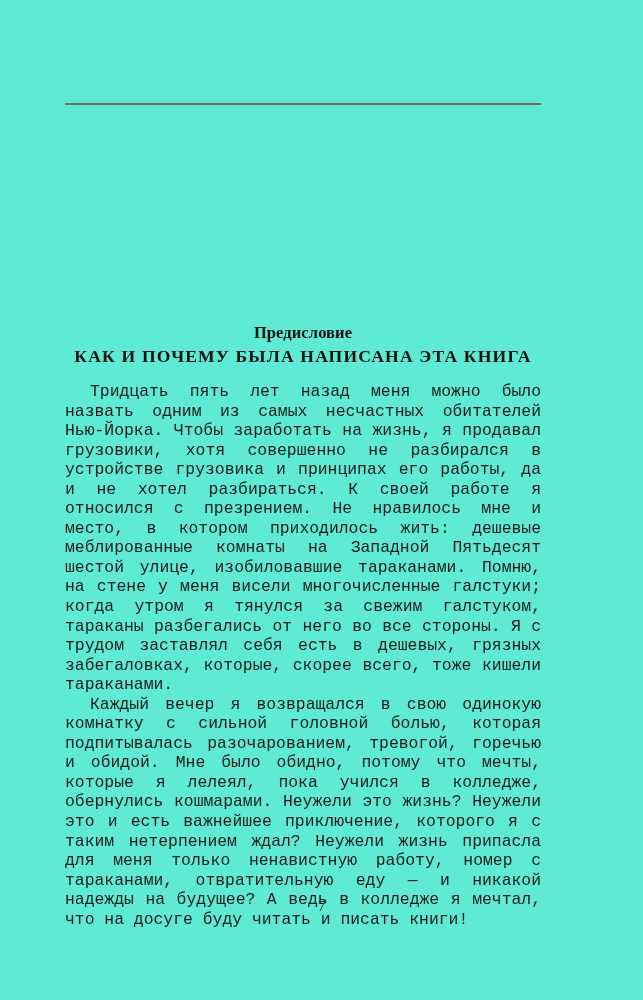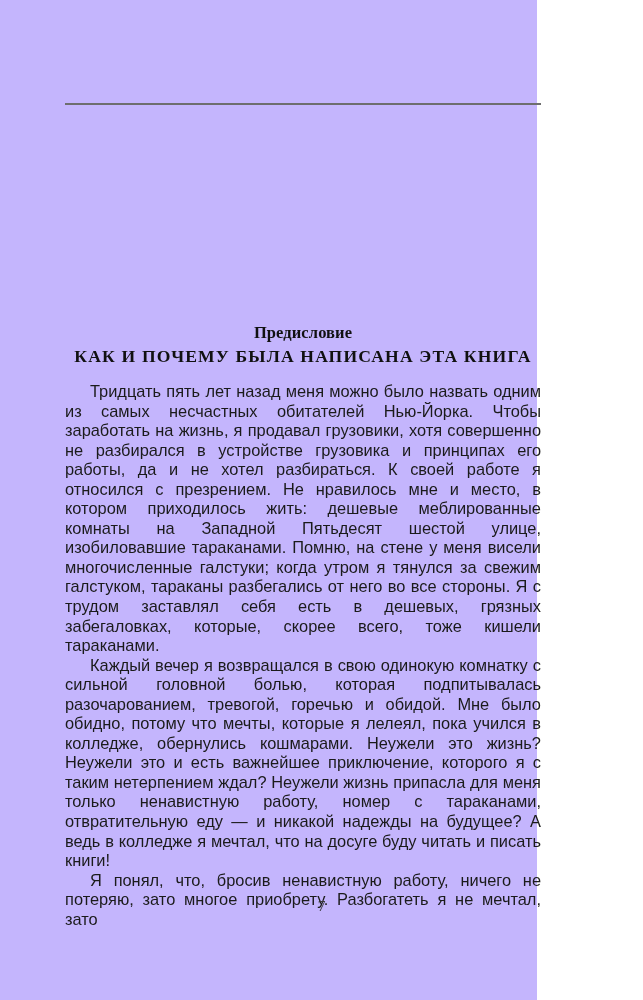--- a/index.html
+++ b/index.html
@@ -13,23 +13,23 @@
     width: 643px;
     height: 1000px;
     overflow: hidden;
     font-family: "Liberation Serif", "DejaVu Serif", serif;
     color: #1a1a1a;
     -webkit-font-smoothing: antialiased;
   }
 
   .page {
     position: relative;
-    width: 537px;
+    width: 643px;
     height: 1000px;
-    background: #c4b5fd;
+    background: #5eead4;
     box-sizing: border-box;
   }
 
   
   .header-rule-wrap {
     position: absolute;
     left: 0;
     top: 98px;
     width: 643px;
     height: 12px;
@@ -79,21 +79,21 @@
     white-space: nowrap;
   }
 
   
   .body-copy {
     margin-top: 11px;
   }
 
   .body-paragraph {
     margin: 0;
-    font-family: Liberation Sans, sans-serif;
+    font-family: Liberation Mono, monospace;
     font-size: 16.4px;
     line-height: 19.55px;
     text-align: justify;
     text-justify: inter-word;
     text-indent: 25px;
     color: #1b1b1b;
     hyphens: manual;
   }
 
   
@@ -121,20 +121,19 @@
   <div class="text-column">
 
     <div class="heading-block">
       <div class="heading-kicker">Предисловие</div>
       <h1 class="heading-title">КАК И ПОЧЕМУ БЫЛА НАПИСАНА ЭТА КНИГА</h1>
     </div>
 
     <div class="body-copy">
       <p class="body-paragraph">Тридцать пять лет назад меня можно было назвать одним из самых несчастных обитателей Нью-Йорка. Чтобы заработать на жизнь, я продавал грузовики, хотя совершенно не разбирался в устройстве грузовика и принципах его работы, да и не хотел разбираться. К своей работе я относился с презрением. Не нравилось мне и место, в котором приходилось жить: дешевые меблированные комнаты на Западной Пятьдесят шестой улице, изобиловавшие тараканами. Помню, на стене у меня висели многочисленные галстуки; когда утром я тянулся за свежим галстуком, тараканы разбегались от него во все стороны. Я с трудом заставлял себя есть в дешевых, грязных забегаловках, которые, скорее всего, тоже кишели тараканами.</p>
       <p class="body-paragraph">Каждый вечер я возвращался в свою одинокую комнатку с сильной головной болью, которая подпитывалась разочарованием, тревогой, горечью и обидой. Мне было обидно, потому что мечты, которые я лелеял, пока учился в колледже, обернулись кошмарами. Неужели это жизнь? Неужели это и есть важнейшее приключение, которого я с таким нетерпением ждал? Неужели жизнь припасла для меня только ненавистную работу, номер с тараканами, отвратительную еду — и никакой надежды на будущее? А ведь в колледже я мечтал, что на досуге буду читать и писать книги!</p>
-      <p class="body-paragraph">Я понял, что, бросив ненавистную работу, ничего не потеряю, зато многое приобрету. Разбогатеть я не мечтал, зато</p>
     </div>
 
   </div>
 
   <div class="folio">7</div>
 
 </div>
 
 </body></html>

